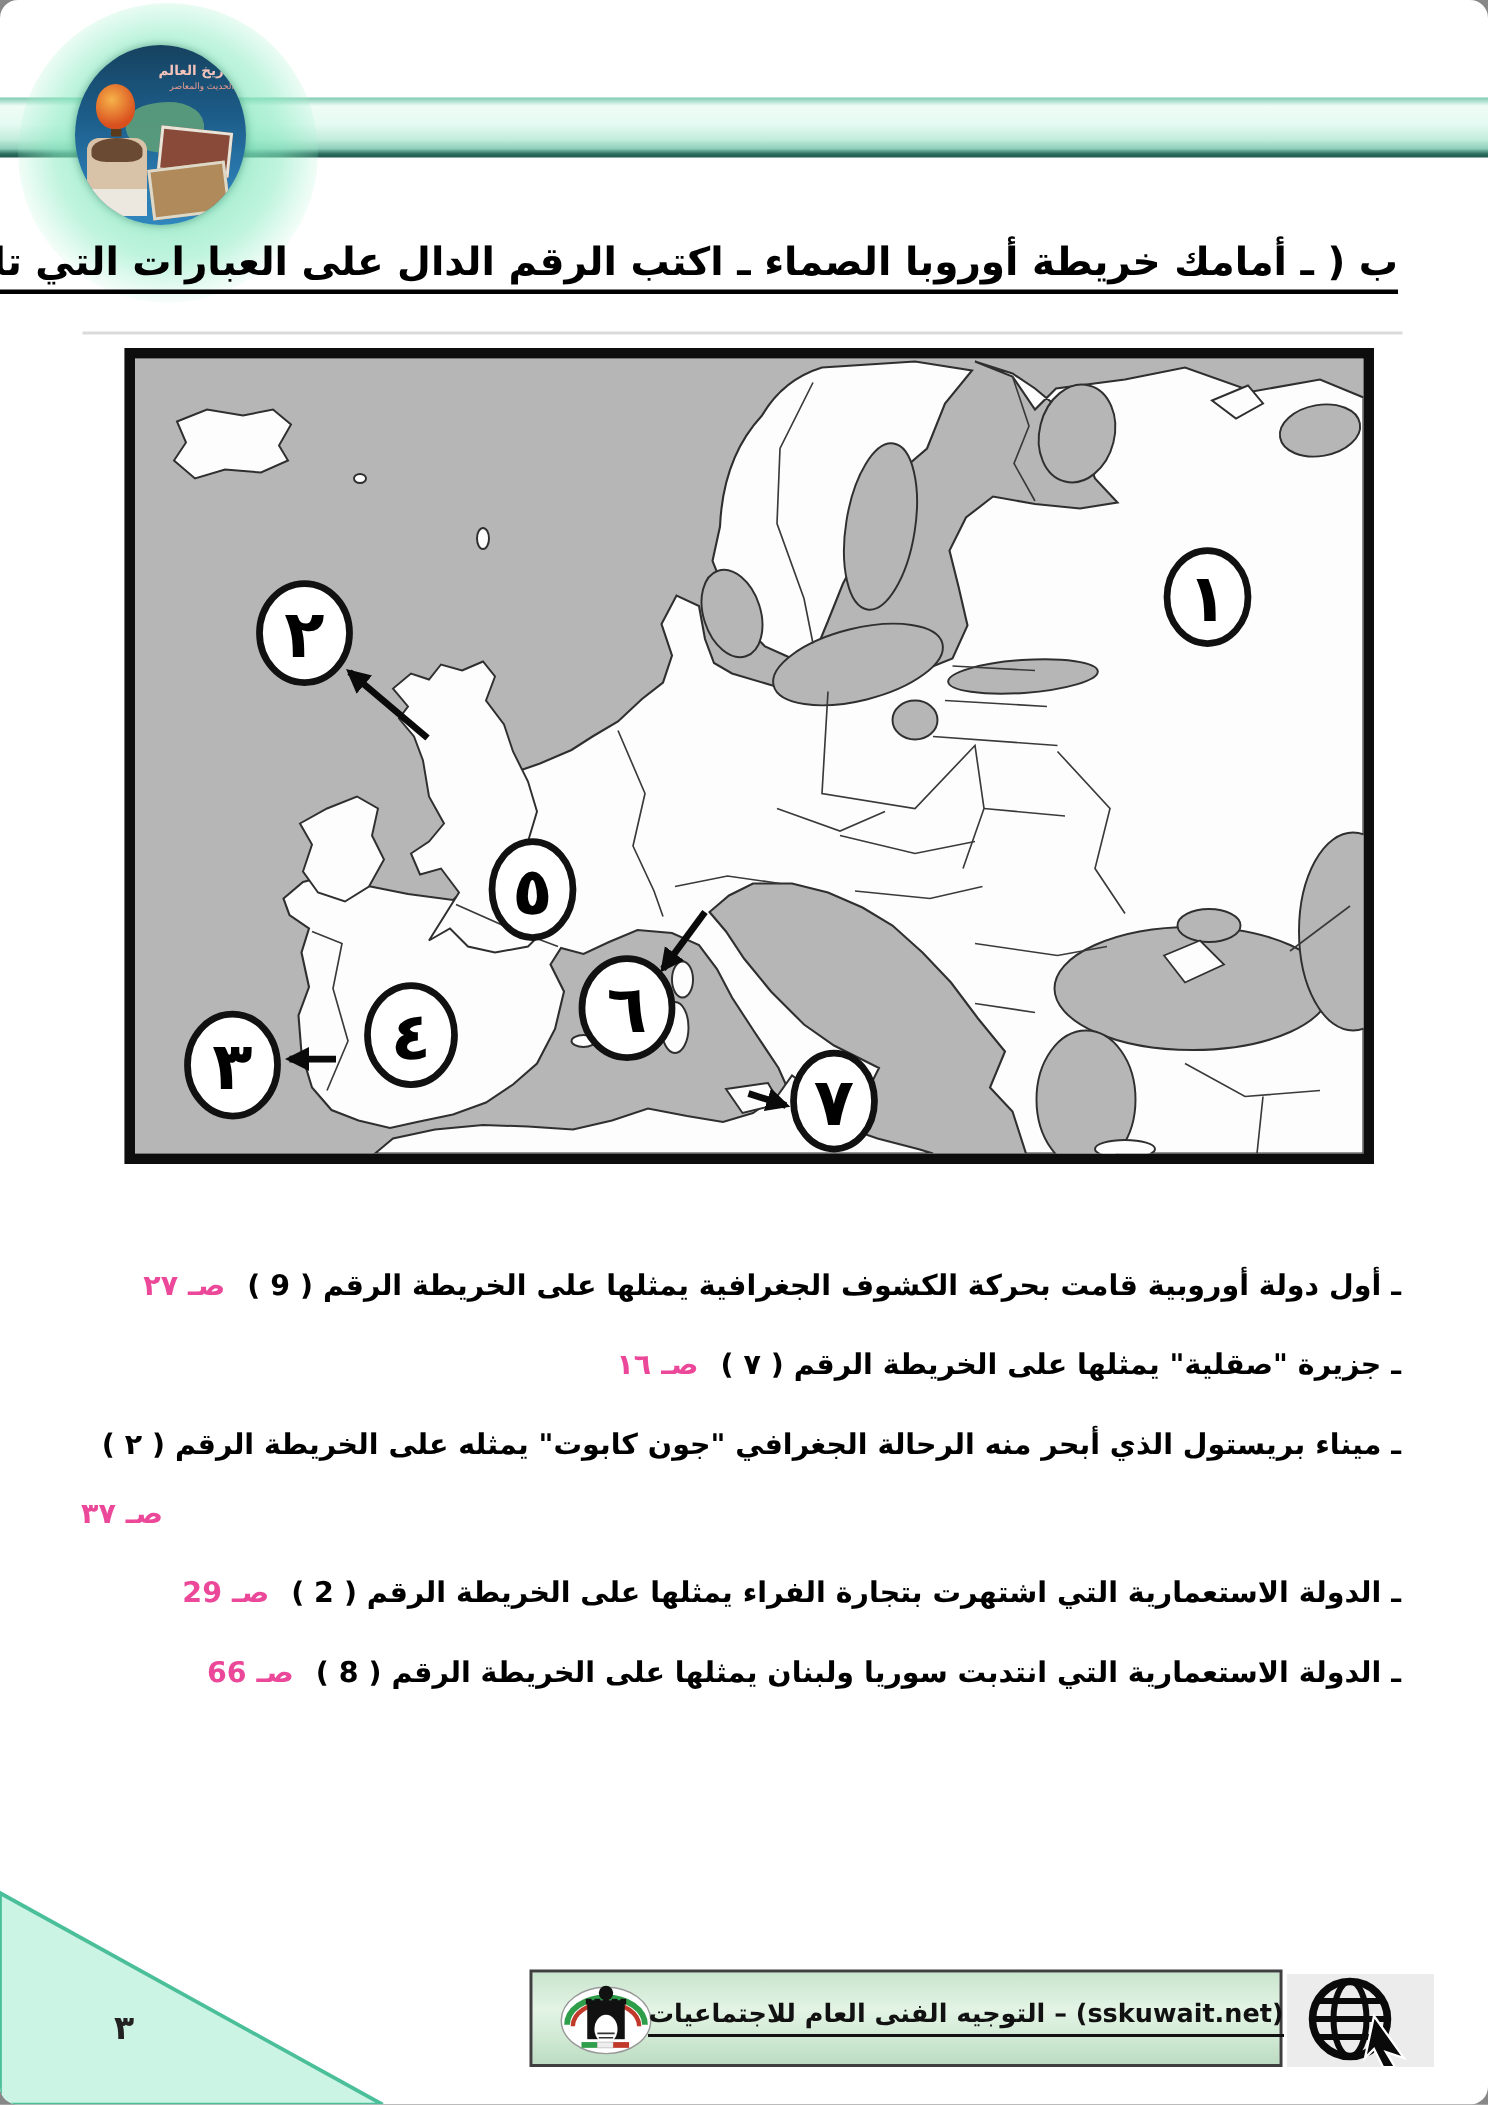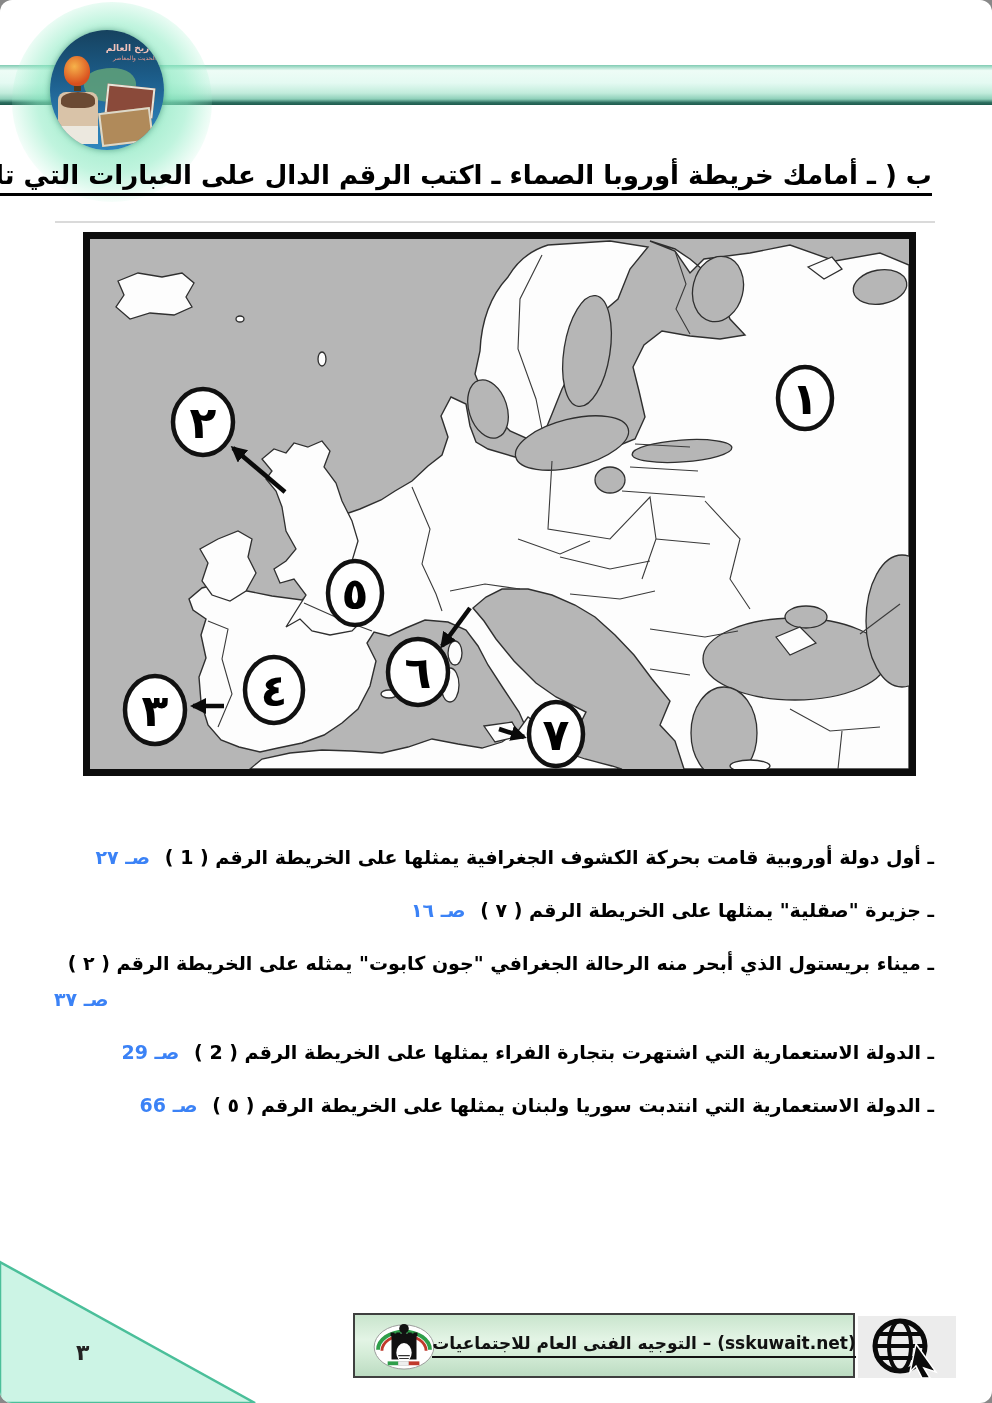--- a/index.html
+++ b/index.html
@@ -55,22 +55,22 @@
   
   .map-frame{
     position:absolute;left:83px;top:232px;width:833px;height:544px;
     border:7px solid #0d0d0d;box-sizing:border-box;background:#b6b6b6;
   }
   .map-frame svg{display:block;}
   
   .questions{position:absolute;top:842px;left:50px;right:58px;direction:rtl;}
   .q{white-space:nowrap;text-align:right;font-size:19px;font-weight:bold;
      color:#000;line-height:30px;margin-bottom:23px;}
-  .q .qr{color:#3b82f6;margin-right:8px;}
-  .q.wrapref .qr{display:block;text-align:left;margin-right:0;margin-left:4px;margin-top:6px;white-space:nowrap;}
+  .q .qr{color:#ec4899;margin-right:8px;}
+  .q.wrapref .qr{display:block;text-align:left;margin-right:0;margin-left:4px;margin-top:16px;white-space:nowrap;}
   
   .corner-triangle{position:absolute;left:0;bottom:0;width:270px;height:145px;}
   .page-number{position:absolute;left:76px;top:1340px;font-size:22px;font-weight:bold;color:#222;}
   .footer-banner{
     position:absolute;left:353px;top:1313px;width:502px;height:65px;
     border:2px solid #3f3f3f;box-sizing:border-box;
     background:linear-gradient(180deg,#c9e5cd 0%,#e3f4e5 40%,#d4ecd7 65%,#bcdcc2 100%);
   }
   .emblem{position:absolute;left:16px;top:6px;width:66px;height:50px;}
   .footer-text{
@@ -227,37 +227,37 @@
         <g>
           <ellipse cx="466" cy="495" rx="27" ry="32" fill="#fff" stroke="#111" stroke-width="4.5"></ellipse>
           <text x="466" y="511">٧</text>
         </g>
       </g>
     </svg>
   </div>
 
   <div class="questions">
     <div class="q">
-      <span class="qt">ـ أول دولة أوروبية قامت بحركة الكشوف الجغرافية يمثلها على الخريطة الرقم ( 1 )</span>
+      <span class="qt">ـ أول دولة أوروبية قامت بحركة الكشوف الجغرافية يمثلها على الخريطة الرقم ( 9 )</span>
       <span class="qr">صـ ٢٧</span>
     </div>
     <div class="q">
       <span class="qt">ـ جزيرة "صقلية" يمثلها على الخريطة الرقم ( ٧ )</span>
       <span class="qr">صـ ١٦</span>
     </div>
     <div class="q wrapref">
       <span class="qt">ـ ميناء بريستول الذي أبحر منه الرحالة الجغرافي "جون كابوت" يمثله على الخريطة الرقم ( ٢ )</span>
       <span class="qr">صـ ٣٧</span>
     </div>
     <div class="q">
       <span class="qt">ـ الدولة الاستعمارية التي اشتهرت بتجارة الفراء يمثلها على الخريطة الرقم ( 2 )</span>
       <span class="qr">صـ 29</span>
     </div>
     <div class="q">
-      <span class="qt">ـ الدولة الاستعمارية التي انتدبت سوريا ولبنان يمثلها على الخريطة الرقم  ( ٥ )</span>
+      <span class="qt">ـ الدولة الاستعمارية التي انتدبت سوريا ولبنان يمثلها على الخريطة الرقم  ( 8 )</span>
       <span class="qr">صـ 66</span>
     </div>
   </div>
 
   <svg class="corner-triangle" viewBox="0 0 270 145">
     <polygon points="0,4 255,145 0,145" fill="#ccf4e5" stroke="#4bbf9a" stroke-width="2.5"></polygon>
   </svg>
   <div class="page-number">٣</div>
 
   <div class="footer-banner">

